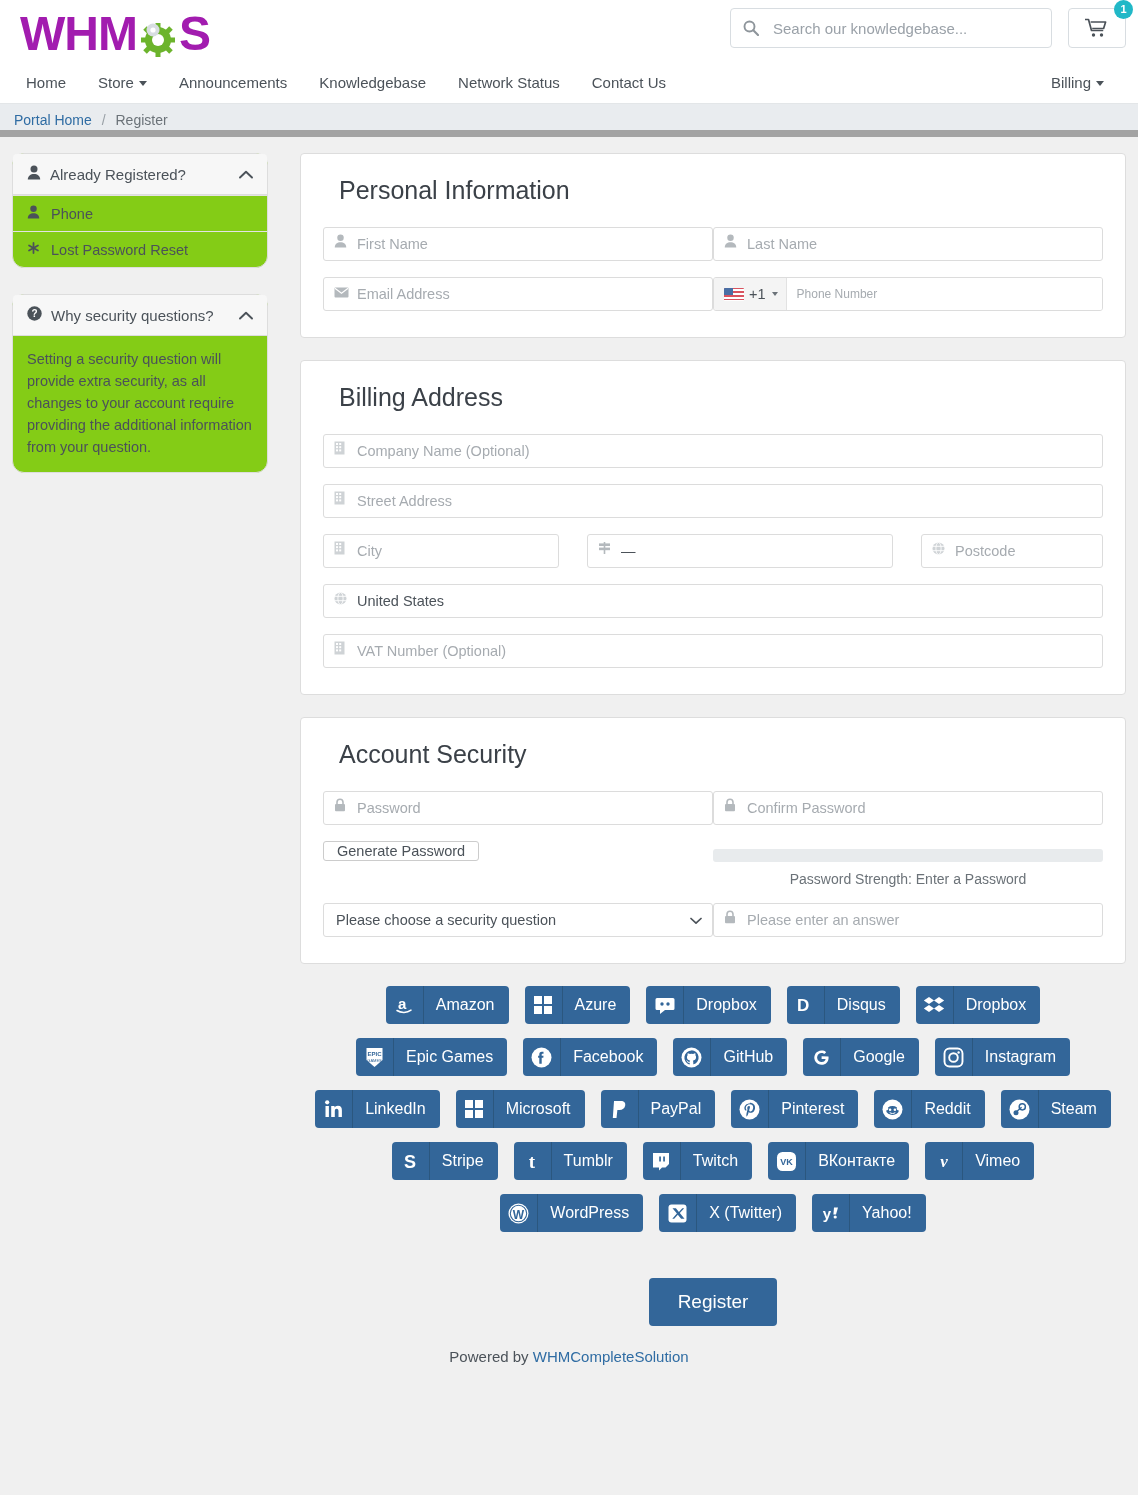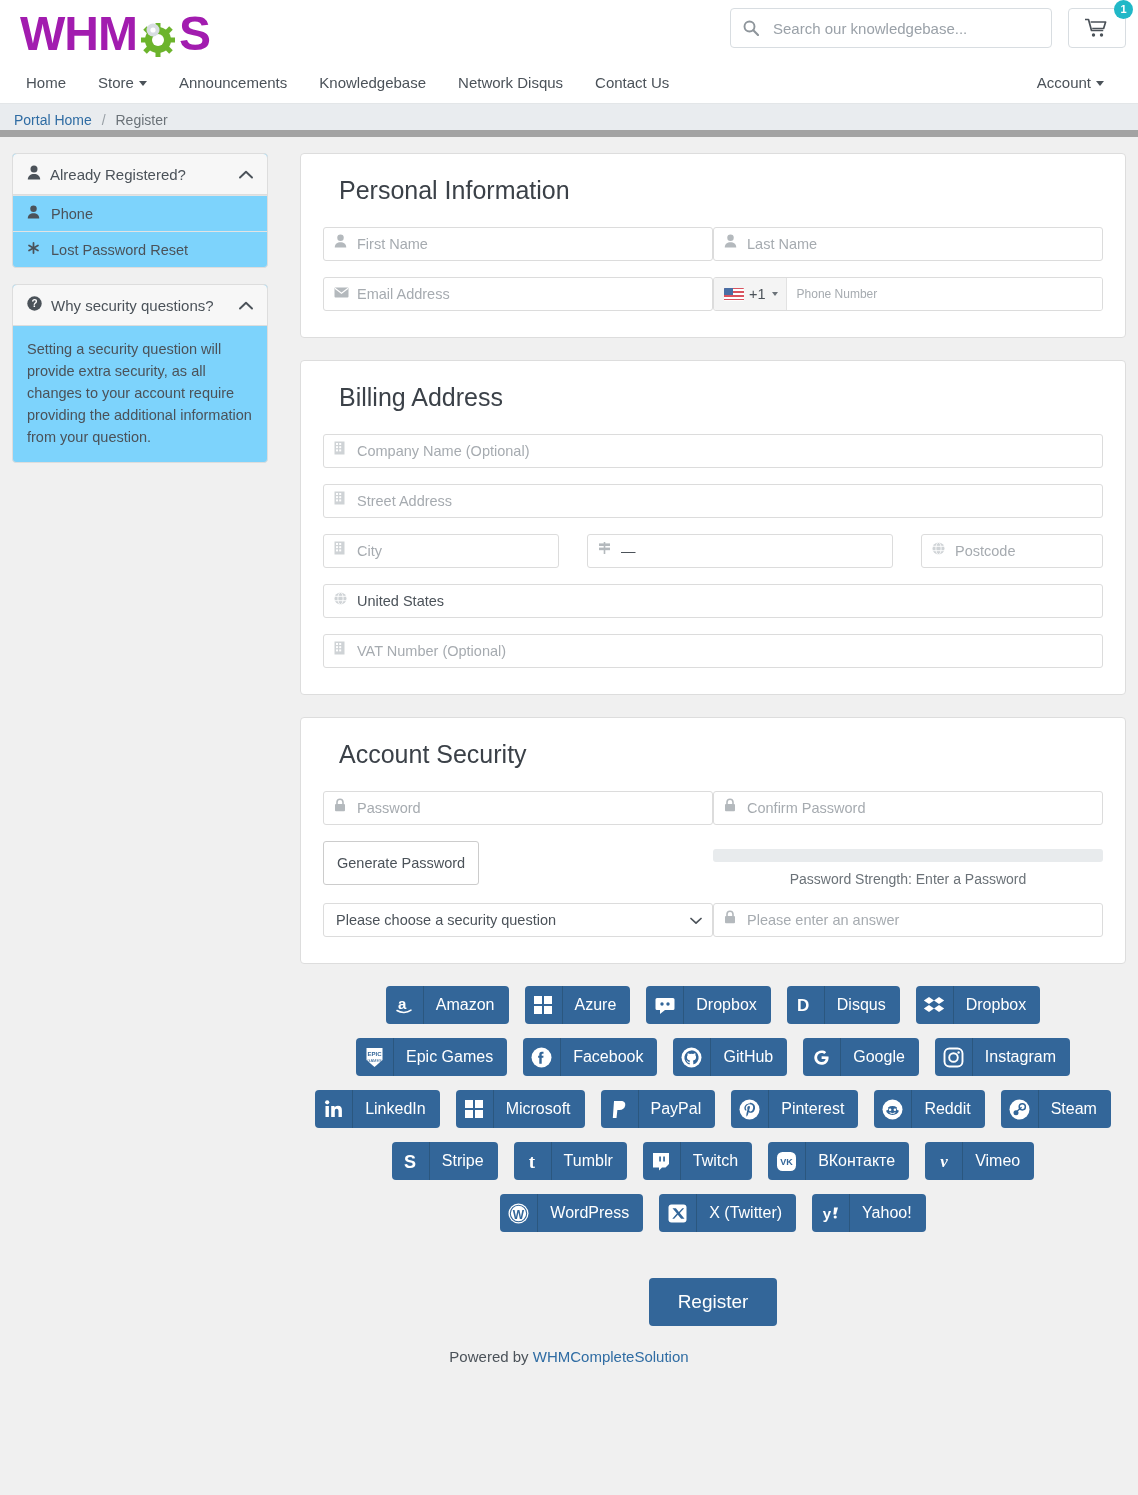--- a/index.html
+++ b/index.html
@@ -51,21 +51,21 @@
   .breadcrumb-bar a { color:#2f6ca3; text-decoration:none; cursor:pointer; }
   .breadcrumb-bar .sep { color:#99a0a6; margin:0 6px; }
   .breadcrumb-bar .crumb-cur { color:#6b7278; }
 
   
   .page { position:relative; padding:16px 12px 0 12px; }
   .sidebar { position:absolute; left:12px; top:16px; width:256px; }
   .content { margin-left:288px; margin-right:0; }
 
   
-  .panel { background:#7dd3fc; border:1px solid #ddd; border-radius:4px; margin-bottom:16px; }
+  .panel { background:#84cc16; border:1px solid #ddd; border-radius:12px; margin-bottom:26px; }
   .panel-head { background:#f7f7f7; border-bottom:1px solid #ddd; padding:11px 14px;
                 font-size:15px; color:#4b5259; cursor:pointer; position:relative;
                 display:flex; align-items:center; border-radius:4px 4px 0 0; }
   .panel-head .ph-icon { margin-right:9px; font-size:15px; color:#4b5259; }
   .panel-head .chev { margin-left:auto; font-size:13px; color:#4b5259; }
   .panel-body { padding:12px 14px 14px 14px; font-size:14.5px; line-height:1.52; color:#4b5259; }
   .panel-link { display:block; border-top:1px solid #e3e3e3; padding:9px 14px;
                 font-size:14.5px; color:#4b5259; cursor:pointer; }
   .panel-link .pl-icon { margin-right:7px; }
 
@@ -110,21 +110,21 @@
 
   
   .sel { width:100%; height:34px; border:1px solid #dcdcdc; border-radius:3px;
          padding:0 28px 0 12px; font-size:14.5px; color:#4b5259; background:#fff;
          outline:none; -webkit-appearance:none; appearance:none;
          font-family:"Liberation Sans", sans-serif; }
   .sel-wrap { position:relative; }
   .sel-wrap .sel-chev { position:absolute; right:11px; top:11px; pointer-events:none;
                         color:#4b5259; font-size:12px; }
 
-  .btn-default { height:44px; border:1px solid #ccc; border-radius:3px; background:#fff;
+  .btn-default { height:20px; border:1px solid #ccc; border-radius:3px; background:#fff;
                  padding:0 13px; font-size:14.5px; color:#4b5259; cursor:pointer;
                  font-family:"Liberation Sans", sans-serif; }
   .pw-meter { height:13px; background:#e8ebed; border-radius:3px; margin-top:8px; }
   .pw-text { text-align:center; font-size:14px; color:#6b7278; margin-top:9px; }
 
   
   .social-area { padding:0 0 8px 0; }
   .social-row { display:flex; justify-content:center; gap:16px; margin-bottom:14px; }
   .social-btn { display:flex; align-items:center; background:#336699; border-radius:4px;
                 height:38px; cursor:pointer; overflow:hidden; }
@@ -188,25 +188,25 @@
     <span class="cart-badge">1</span>
   </div>
 </div>
 
 <div class="navbar">
   <div class="nav-left">
     <div class="nav-item"><span>Home</span></div>
     <div class="nav-item"><span>Store</span><span class="caret"></span></div>
     <div class="nav-item"><span>Announcements</span></div>
     <div class="nav-item"><span>Knowledgebase</span></div>
-    <div class="nav-item"><span>Network Disqus</span></div>
+    <div class="nav-item"><span>Network Status</span></div>
     <div class="nav-item"><span>Contact Us</span></div>
   </div>
   <div class="nav-right">
-    <div class="nav-item"><span>Account</span><span class="caret"></span></div>
+    <div class="nav-item"><span>Billing</span><span class="caret"></span></div>
   </div>
 </div>
 
 <div class="breadcrumb-bar">
   <a>Portal Home</a>
   <span class="sep">/</span>
   <span class="crumb-cur">Register</span>
 </div>
 
 <div class="page">

